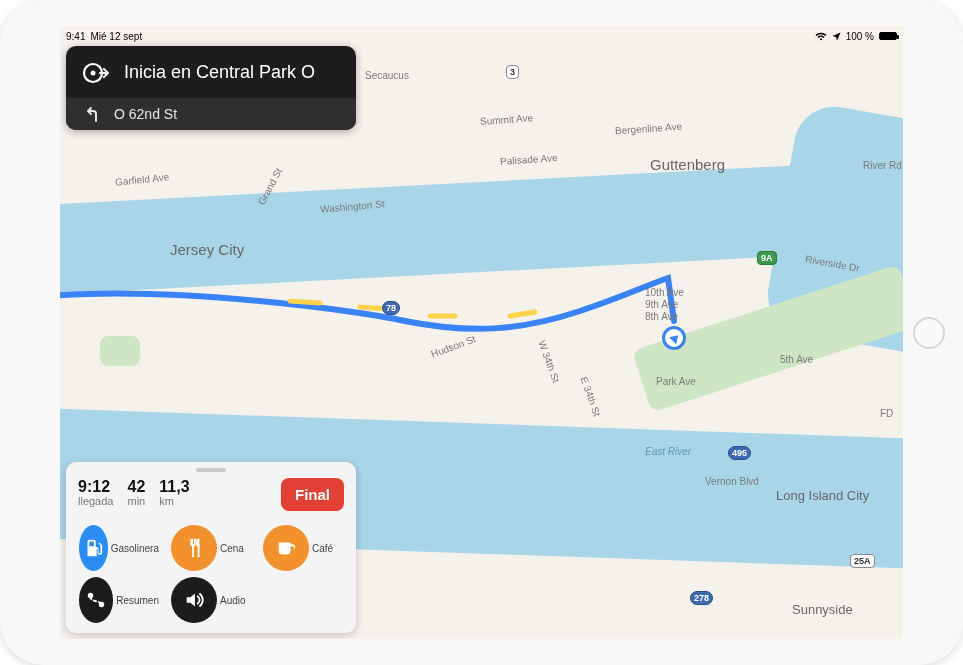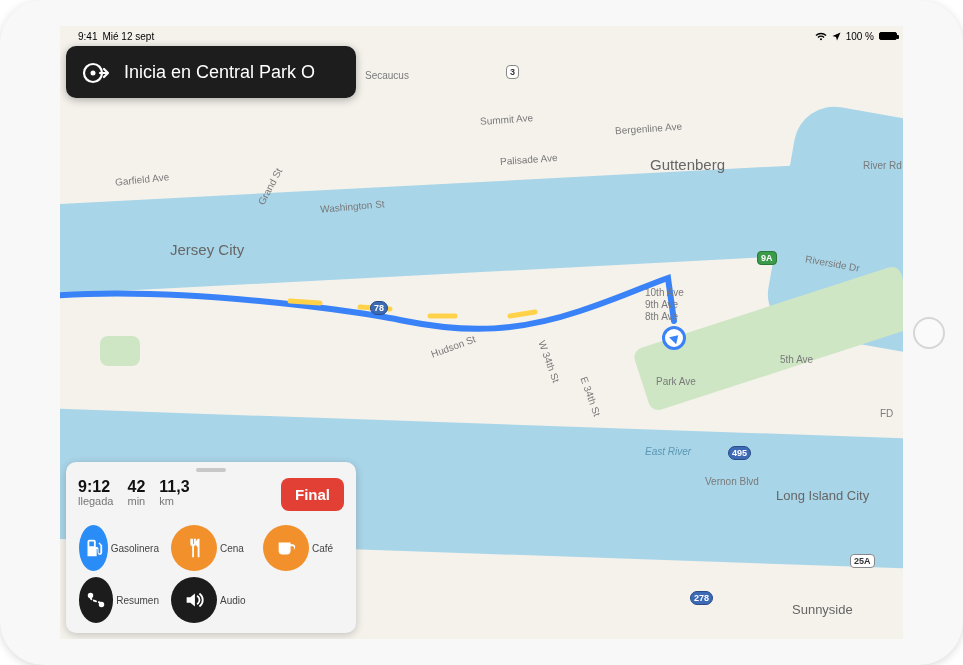--- a/index.html
+++ b/index.html
@@ -159,21 +159,21 @@
   top: 0; left: 0; right: 0;
   height: 16px;
   display: flex;
   justify-content: space-between;
   align-items: center;
   font-size: 10px;
   padding: 4px 6px 0 6px;
   color: #000;
   z-index: 50;
 }
-.status-left, .status-right { display: flex; align-items: center; gap: 5px; margin-left: 12px; }
+.status-left, .status-right { display: flex; align-items: center; gap: 5px; }
 .status-right svg { display: block; }
 .battery {
   width: 18px; height: 8px; border: 1px solid #000; border-radius: 2px; position: relative;
   background: #000;
 }
 .battery::after { content: ""; position: absolute; right: -3px; top: 2px; width: 2px; height: 4px; background: #000; border-radius: 0 1px 1px 0; }
 
 
 .direction-banner {
   position: absolute;
@@ -309,21 +309,21 @@
       <span class="map-label" style="left:720px;top:328px">5th Ave</span>
       <span class="map-label" style="left:596px;top:350px">Park Ave</span>
       <span class="map-label" style="left:820px;top:382px">FD</span>
       <span class="map-label" style="left:467px;top:330px;transform:rotate(70deg)">W 34th St</span>
       <span class="map-label" style="left:510px;top:365px;transform:rotate(70deg)">E 34th St</span>
       <span class="map-label" style="left:585px;top:420px;font-style:italic;color:#5b98b5">East River</span>
       <span class="map-label" style="left:645px;top:450px">Vernon Blvd</span>
 
       <span class="shield" style="left:446px;top:39px">3</span>
       <span class="shield green" style="left:697px;top:225px">9A</span>
-      <span class="shield blue" style="left:310px;top:275px">78</span>
+      <span class="shield blue" style="left:322px;top:275px">78</span>
       <span class="shield blue" style="left:668px;top:420px">495</span>
       <span class="shield blue" style="left:630px;top:565px">278</span>
       <span class="shield" style="left:790px;top:528px">25A</span>
     </div>
 
     <div class="status-bar">
       <div class="status-left">
         <span>9:41</span>
         <span>Mié 12 sept</span>
       </div>
@@ -343,20 +343,28 @@
       <div class="dir-main">
         <span class="dir-icon">
           <svg viewBox="0 0 30 30">
               <circle cx="13" cy="15" r="9" fill="none" stroke="#fff" stroke-width="2.2"></circle>
               <circle cx="13" cy="15" r="2.5" fill="#fff"></circle>
               <path d="M20 15h7M24 11l4 4-4 4" fill="none" stroke="#fff" stroke-width="2.2" stroke-linecap="round" stroke-linejoin="round"></path>
             </svg>
         </span>
         <div class="dir-text">Inicia en Central Park O</div>
       </div>
+      <div class="dir-next">
+        <span class="dir-next-icon">
+          <svg width="14" height="16" viewBox="0 0 14 16">
+              <path d="M10 15V8a3 3 0 00-3-3H3m2-3L2 5l3 3" fill="none" stroke="#e8e8e8" stroke-width="2" stroke-linecap="round" stroke-linejoin="round"></path>
+            </svg>
+        </span>
+        <span>O 62nd St</span>
+      </div>
     </div>
 
     <div class="nav-card">
       <div class="grabber"></div>
       <div class="nav-stats">
         <div class="stat">
           <span class="stat-val">9:12</span>
           <span class="stat-lbl">llegada</span>
         </div>
         <div class="stat">

